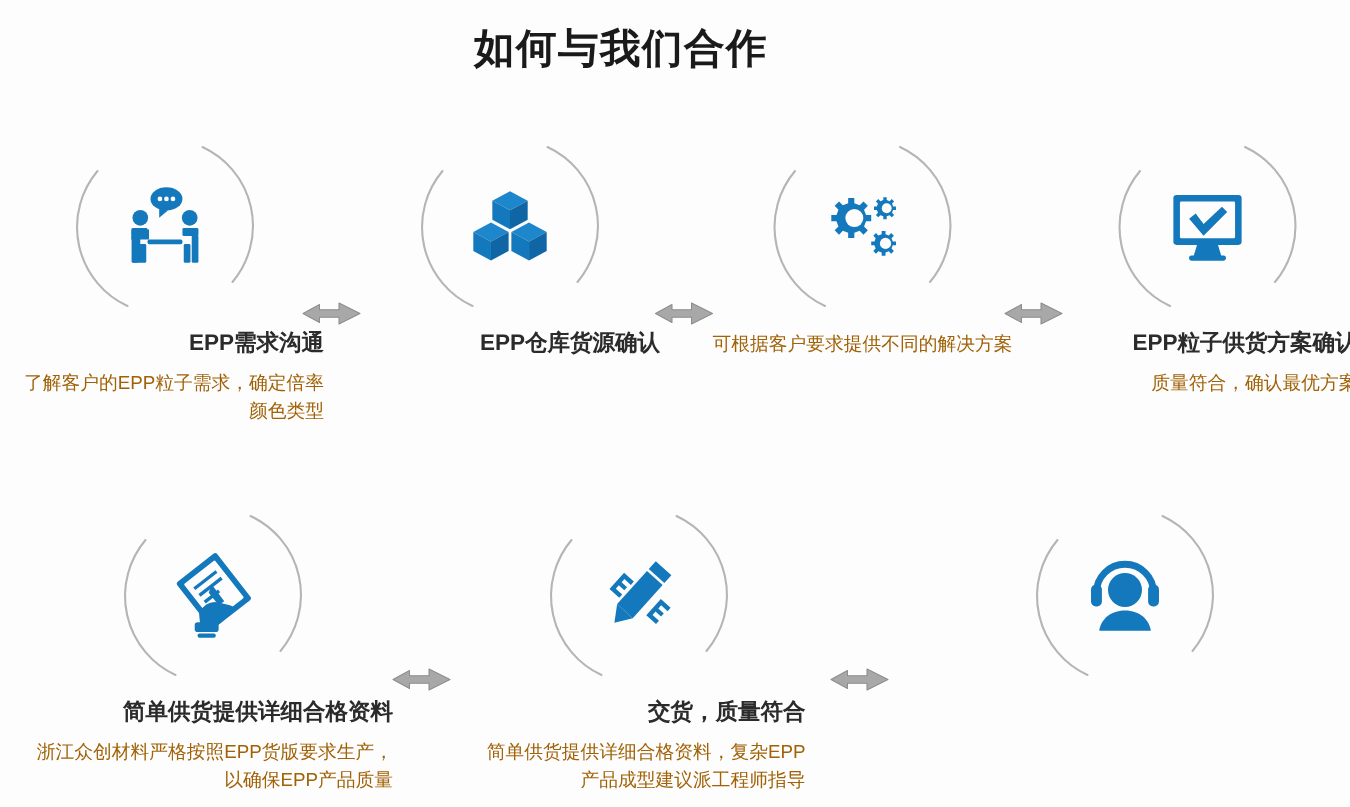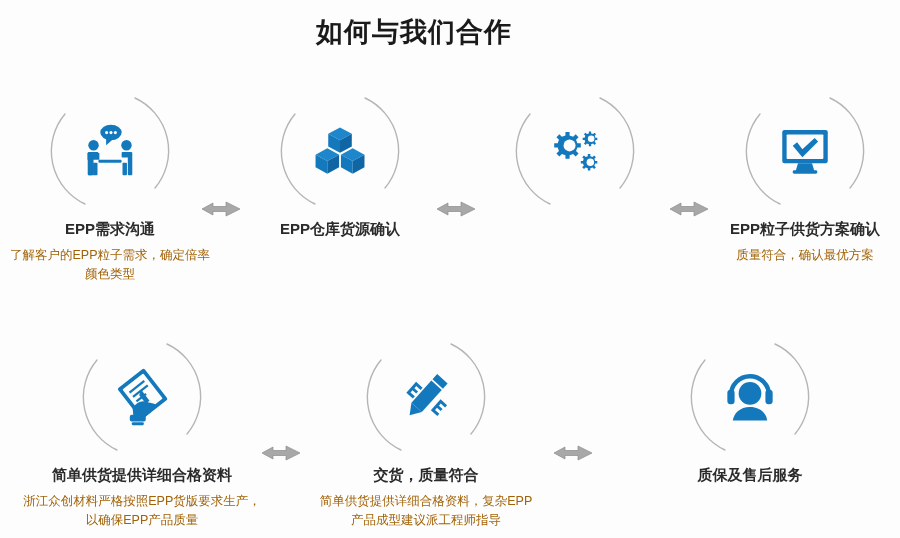--- a/index.html
+++ b/index.html
@@ -27,21 +27,21 @@
     font-size: 27px;
     font-weight: bold;
     color: #1a1a1a;
     letter-spacing: 1px;
     line-height: 36px;
   }
 
   
   .step {
     position: absolute;
-    text-align: center;
+    text-align: right;
   }
 
   .circle-wrap {
     position: relative;
     width: 126px;
     height: 126px;
     margin: 0 auto;
   }
 
   .ring-svg {
@@ -182,20 +182,21 @@
           <path d="M0,-18 L3.8,-16.6 L6.5,-19.3 L9.6,-16.2 L6.9,-13.5 L8.3,-9.7 L12,-9.7 L12,-5.3 L8.3,-5.3 L6.9,-1.5 L9.6,1.2 L6.5,4.3 L3.8,1.6 L0,3 L0,6.7 L-4.4,6.7 L-4.4,3 L-8.2,1.6 L-10.9,4.3 L-14,1.2 L-11.3,-1.5 L-12.7,-5.3 L-16.4,-5.3 L-16.4,-9.7 L-12.7,-9.7 L-11.3,-13.5 L-14,-16.2 L-10.9,-19.3 L-8.2,-16.6 L-4.4,-18 L-4.4,-21.7 L0,-21.7 Z" transform="translate(2.2,7.5)"></path>
           <circle cx="2.2" cy="0" r="6.4" fill="#fdfdfd"></circle>
         </g>
         <g transform="translate(47,44) scale(0.62)">
           <path d="M0,-18 L3.8,-16.6 L6.5,-19.3 L9.6,-16.2 L6.9,-13.5 L8.3,-9.7 L12,-9.7 L12,-5.3 L8.3,-5.3 L6.9,-1.5 L9.6,1.2 L6.5,4.3 L3.8,1.6 L0,3 L0,6.7 L-4.4,6.7 L-4.4,3 L-8.2,1.6 L-10.9,4.3 L-14,1.2 L-11.3,-1.5 L-12.7,-5.3 L-16.4,-5.3 L-16.4,-9.7 L-12.7,-9.7 L-11.3,-13.5 L-14,-16.2 L-10.9,-19.3 L-8.2,-16.6 L-4.4,-18 L-4.4,-21.7 L0,-21.7 Z" transform="translate(2.2,7.5)"></path>
           <circle cx="2.2" cy="0" r="6.4" fill="#fdfdfd"></circle>
         </g>
       </svg>
     </div>
   </div>
+  <div class="step-desc">可根据客户要求提供不同的解决方案</div>
 </div>
 
 <div class="arrow" style="left:668px; top:198px;">
   <svg viewBox="0 0 44 22">
     <polygon points="2,11 13,5 13,8.5 26,8.5 26,4 40,11 26,18 26,13.5 13,13.5 13,17" fill="#a8a8a8" stroke="#8d8d8d" stroke-width="0.7" stroke-linejoin="round"></polygon>
   </svg>
 </div>
 
 <div class="step" style="left:705px; top:88px; width:200px;">
   <div class="circle-wrap">
@@ -288,14 +289,13 @@
     <div class="icon-holder">
       <svg width="58" height="58" viewBox="0 0 64 64" fill="#1478bd">
         <path d="M11 30 a21 21 0 0 1 42 0" fill="none" stroke="#1478bd" stroke-width="5"></path>
         <rect x="7" y="24" width="8" height="16" rx="3.6"></rect>
         <rect x="49" y="24" width="8" height="16" rx="3.6"></rect>
         <circle cx="32" cy="28" r="12.5"></circle>
         <path d="M32 43 c-11 0 -18 7 -19 15 h38 c-1 -8 -8 -15 -19 -15 z"></path>
       </svg>
     </div>
   </div>
-  <div class="step-title">质保及售后服务</div>
 </div>
 
 </body></html>

